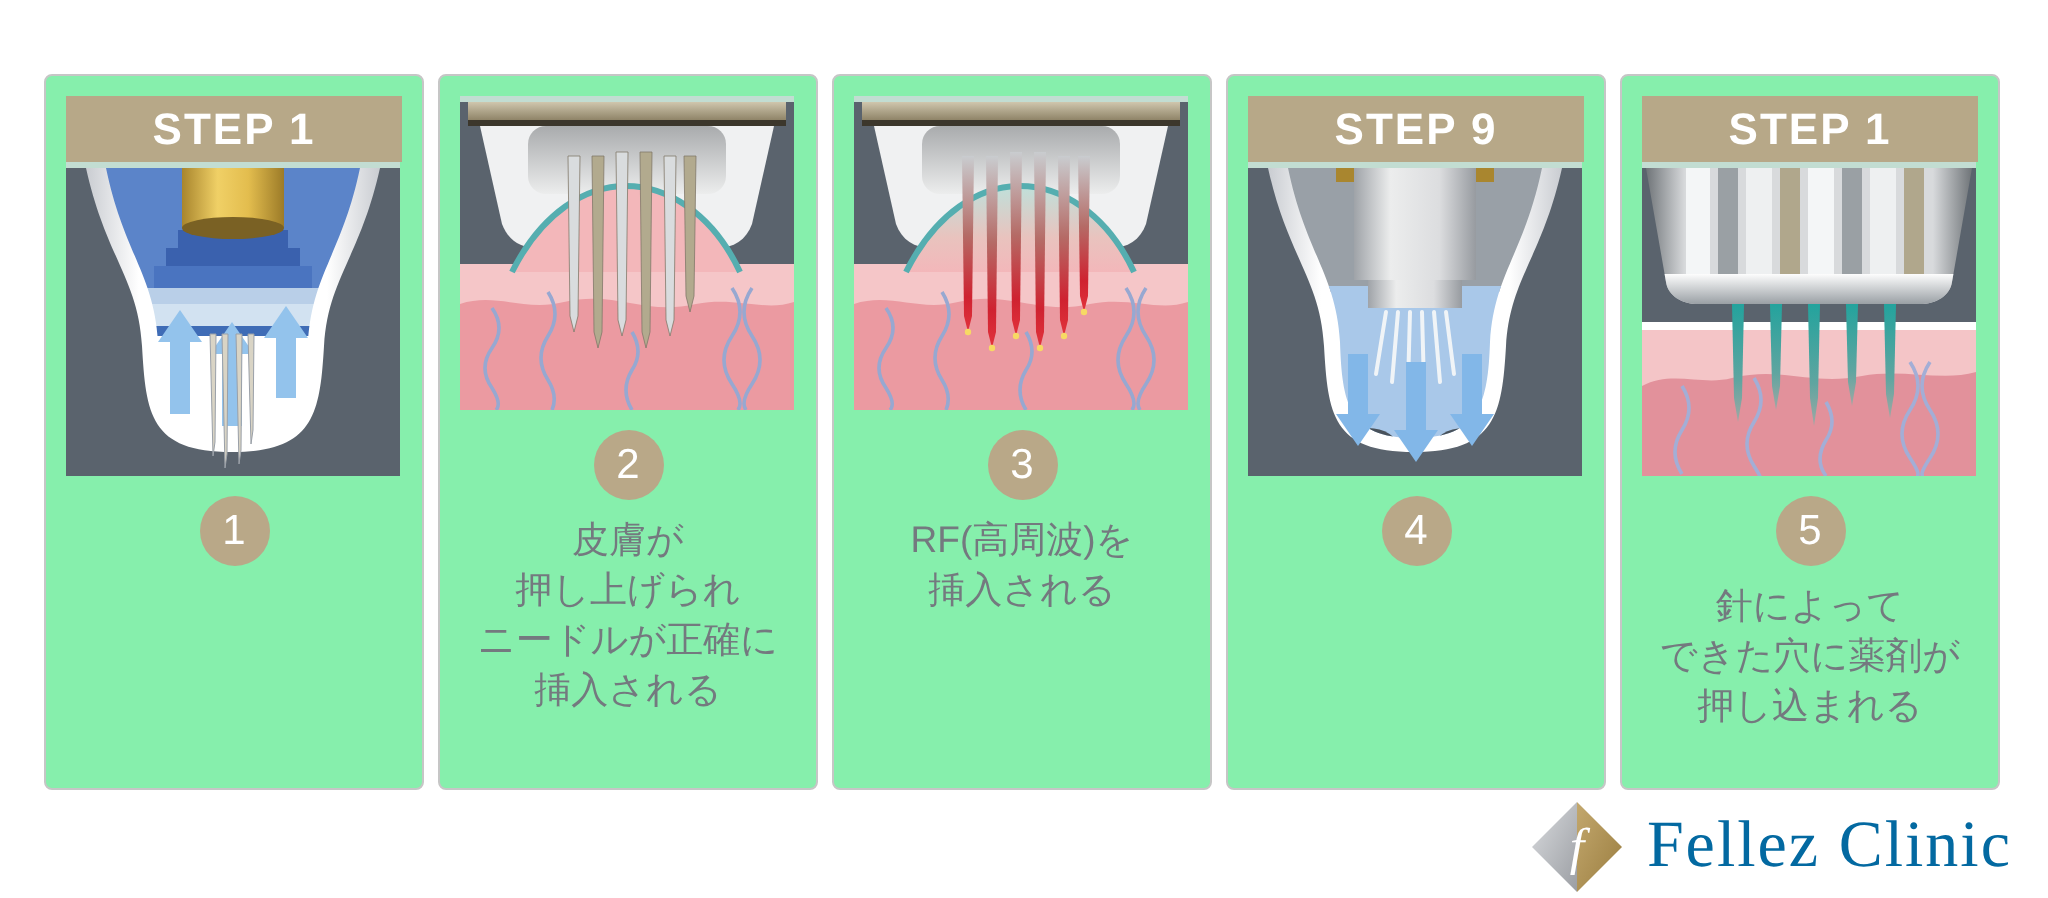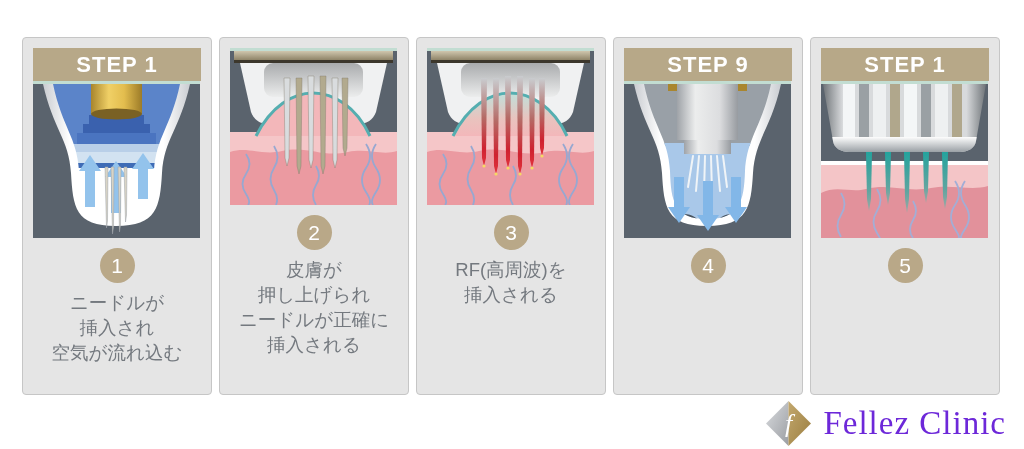--- a/index.html
+++ b/index.html
@@ -1,24 +1,24 @@
 <!DOCTYPE html>
 <html><head>
 <meta charset="utf-8">
 <style>
   html,body{margin:0;padding:0;background:#ffffff;}
   body{width:1024px;height:449px;position:relative;font-family:"Liberation Sans","DejaVu Sans",sans-serif;overflow:hidden;}
   .cards{position:absolute;left:22px;top:37px;display:flex;gap:7px;}
-  .card{box-sizing:border-box;width:190px;height:358px;background:#e5e5e5;border:1.5px solid #c6c6c6;border-radius:4px;padding:10px 10px 0 10px;}
+  .card{box-sizing:border-box;width:190px;height:358px;background:#86efac;border:1.5px solid #c6c6c6;border-radius:4px;padding:10px 10px 0 10px;}
   .step-header{height:33px;background:#b7a888;color:#ffffff;font-size:22px;font-weight:bold;letter-spacing:1px;display:flex;align-items:center;justify-content:center;}
   .illus{display:block;width:167px;height:157px;}
   .num-circle{width:35px;height:35px;border-radius:50%;background:#b9a888;color:#ffffff;font-size:21px;display:flex;align-items:center;justify-content:center;margin:10px auto 7px auto;}
   .step-text{color:#74797f;font-size:18.5px;line-height:25px;text-align:center;white-space:pre-line;}
   .brand{position:absolute;right:18px;top:401px;display:flex;align-items:center;gap:12px;}
-  .brand-name{font-family:"Liberation Serif","DejaVu Serif",serif;font-size:33px;color:#6d28d9;letter-spacing:1px;text-align:center;}
+  .brand-name{font-family:"Liberation Serif","DejaVu Serif",serif;font-size:33px;color:#0369a1;letter-spacing:1px;text-align:center;}
 </style>
 </head>
 <body>
 
 <div class="cards">
 
   <div class="card">
     <div class="step-header">STEP 1</div>
     <svg class="illus" viewBox="0 0 167 157">
       <defs>
@@ -56,23 +56,20 @@
       <polygon points="83,80 72,96 78,96 78,132 88,132 88,96 94,96" fill="#93c3ec"></polygon>
       <polygon points="110,72 99,88 105,88 105,118 115,118 115,88 121,88" fill="#93c3ec"></polygon>
       <g fill="#d9d4c5" stroke="#9aa0a8" stroke-width="0.5">
         <polygon points="72,86 75,86 74.5,140 73.5,147"></polygon>
         <polygon points="78,86 81,86 80.5,146 79.5,153"></polygon>
         <polygon points="85,86 88,86 87.5,144 86.5,151"></polygon>
         <polygon points="91,86 94,86 93.5,134 92.5,141"></polygon>
       </g>
     </svg>
     <div class="num-circle">1</div>
-    <div class="step-text">ニードルが
-挿入され
-空気が流れ込む</div>
   </div>
 
   <div class="card">
     <svg class="illus" viewBox="0 0 167 157">
       <defs>
         <linearGradient id="s2bar" x1="0" y1="0" x2="0" y2="1">
           <stop offset="0" stop-color="#cfc6ad"></stop>
             <stop offset="1" stop-color="#8f8468"></stop>
         </linearGradient>
         <linearGradient id="s2disc" x1="0" y1="0" x2="0" y2="1">
@@ -273,20 +270,23 @@
         <rect x="52" y="3" width="13" height="55" fill="#eef0f1"></rect>
         <rect x="69" y="3" width="10" height="55" fill="#b0a78c"></rect>
         <rect x="83" y="3" width="13" height="55" fill="#f4f6f7"></rect>
         <rect x="100" y="3" width="10" height="55" fill="#9aa0a4"></rect>
         <rect x="114" y="3" width="13" height="55" fill="#eef0f1"></rect>
         <rect x="131" y="3" width="10" height="55" fill="#b0a78c"></rect>
         <path d="M 8,56 L 160,56 L 157,71 L 11,71 Z" fill="url(#s5band)"></path>
       </g>
     </svg>
     <div class="num-circle">5</div>
+    <div class="step-text">針によって
+できた穴に薬剤が
+押し込まれる</div>
   </div>
 
 </div>
 
 <div class="brand">
   <svg width="45" height="45" viewBox="0 0 45 45">
     <defs>
       <linearGradient id="lgSilver" x1="0" y1="0" x2="1" y2="1">
         <stop offset="0" stop-color="#d9dbde"></stop>
           <stop offset="1" stop-color="#9b9ea3"></stop>

